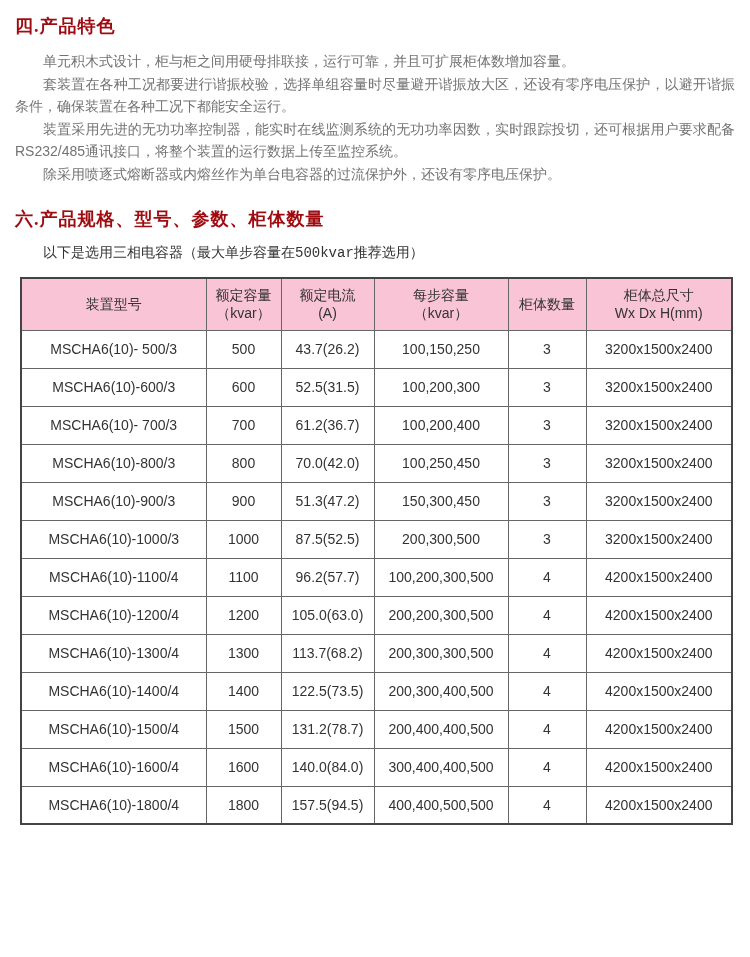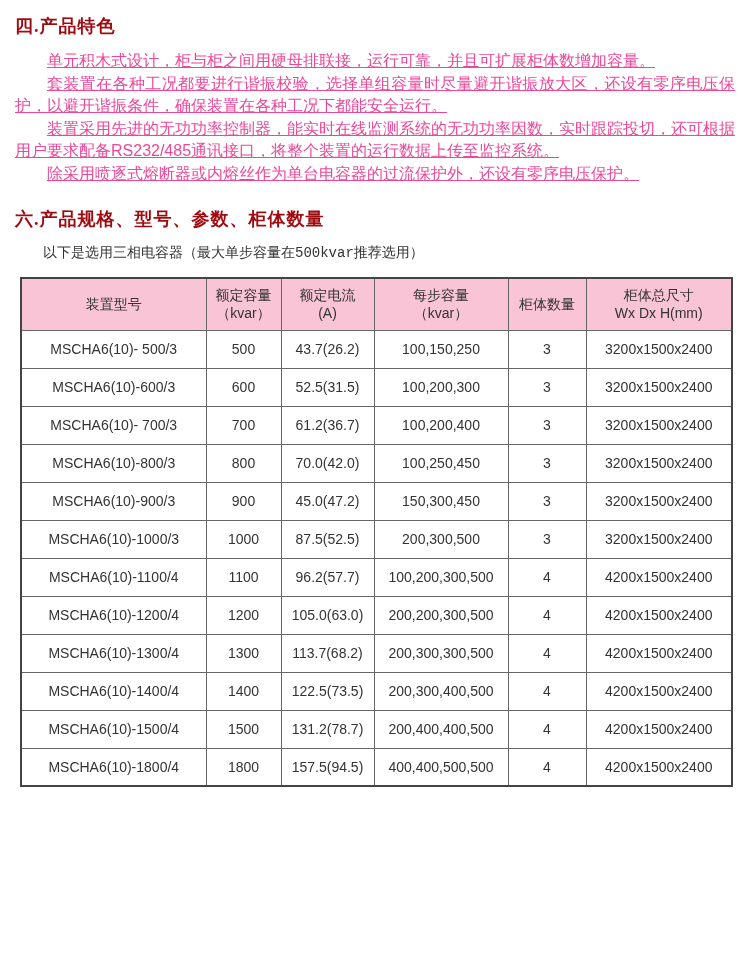--- a/index.html
+++ b/index.html
@@ -17,26 +17,25 @@
     color: #9e0b10;
     font-size: 18px;
     font-weight: bold;
     letter-spacing: 1px;
     margin: 2px 0 12px 0;
     font-family: Liberation Serif, serif;
   }
   .section { margin-bottom: 22px; }
 
   .body-par {
-    font-size: 16px;
+    font-size: 14px;
     line-height: 22.5px;
     text-indent: 2em;
-    color: #ec4899;
+    color: #737373;
     text-align: justify;
-    text-decoration: underline;
   }
 
   .cond-line {
     font-size: 14px;
     line-height: 25.5px;
     padding-left: 2em;
     color: #333333;
   }
 
   .specs-intro {
@@ -144,21 +143,21 @@
             <td>MSCHA6(10)-800/3</td>
             <td>800</td>
             <td>70.0(42.0)</td>
             <td>100,250,450</td>
             <td>3</td>
             <td>3200x1500x2400</td>
           </tr>
           <tr>
             <td>MSCHA6(10)-900/3</td>
             <td>900</td>
-            <td>45.0(47.2)</td>
+            <td>51.3(47.2)</td>
             <td>150,300,450</td>
             <td>3</td>
             <td>3200x1500x2400</td>
           </tr>
           <tr>
             <td>MSCHA6(10)-1000/3</td>
             <td>1000</td>
             <td>87.5(52.5)</td>
             <td>200,300,500</td>
             <td>3</td>
@@ -198,20 +197,28 @@
           </tr>
           <tr>
             <td>MSCHA6(10)-1500/4</td>
             <td>1500</td>
             <td>131.2(78.7)</td>
             <td>200,400,400,500</td>
             <td>4</td>
             <td>4200x1500x2400</td>
           </tr>
           <tr>
+            <td>MSCHA6(10)-1600/4</td>
+            <td>1600</td>
+            <td>140.0(84.0)</td>
+            <td>300,400,400,500</td>
+            <td>4</td>
+            <td>4200x1500x2400</td>
+          </tr>
+          <tr>
             <td>MSCHA6(10)-1800/4</td>
             <td>1800</td>
             <td>157.5(94.5)</td>
             <td>400,400,500,500</td>
             <td>4</td>
             <td>4200x1500x2400</td>
           </tr>
         </tbody>
     </table>
   </div>

